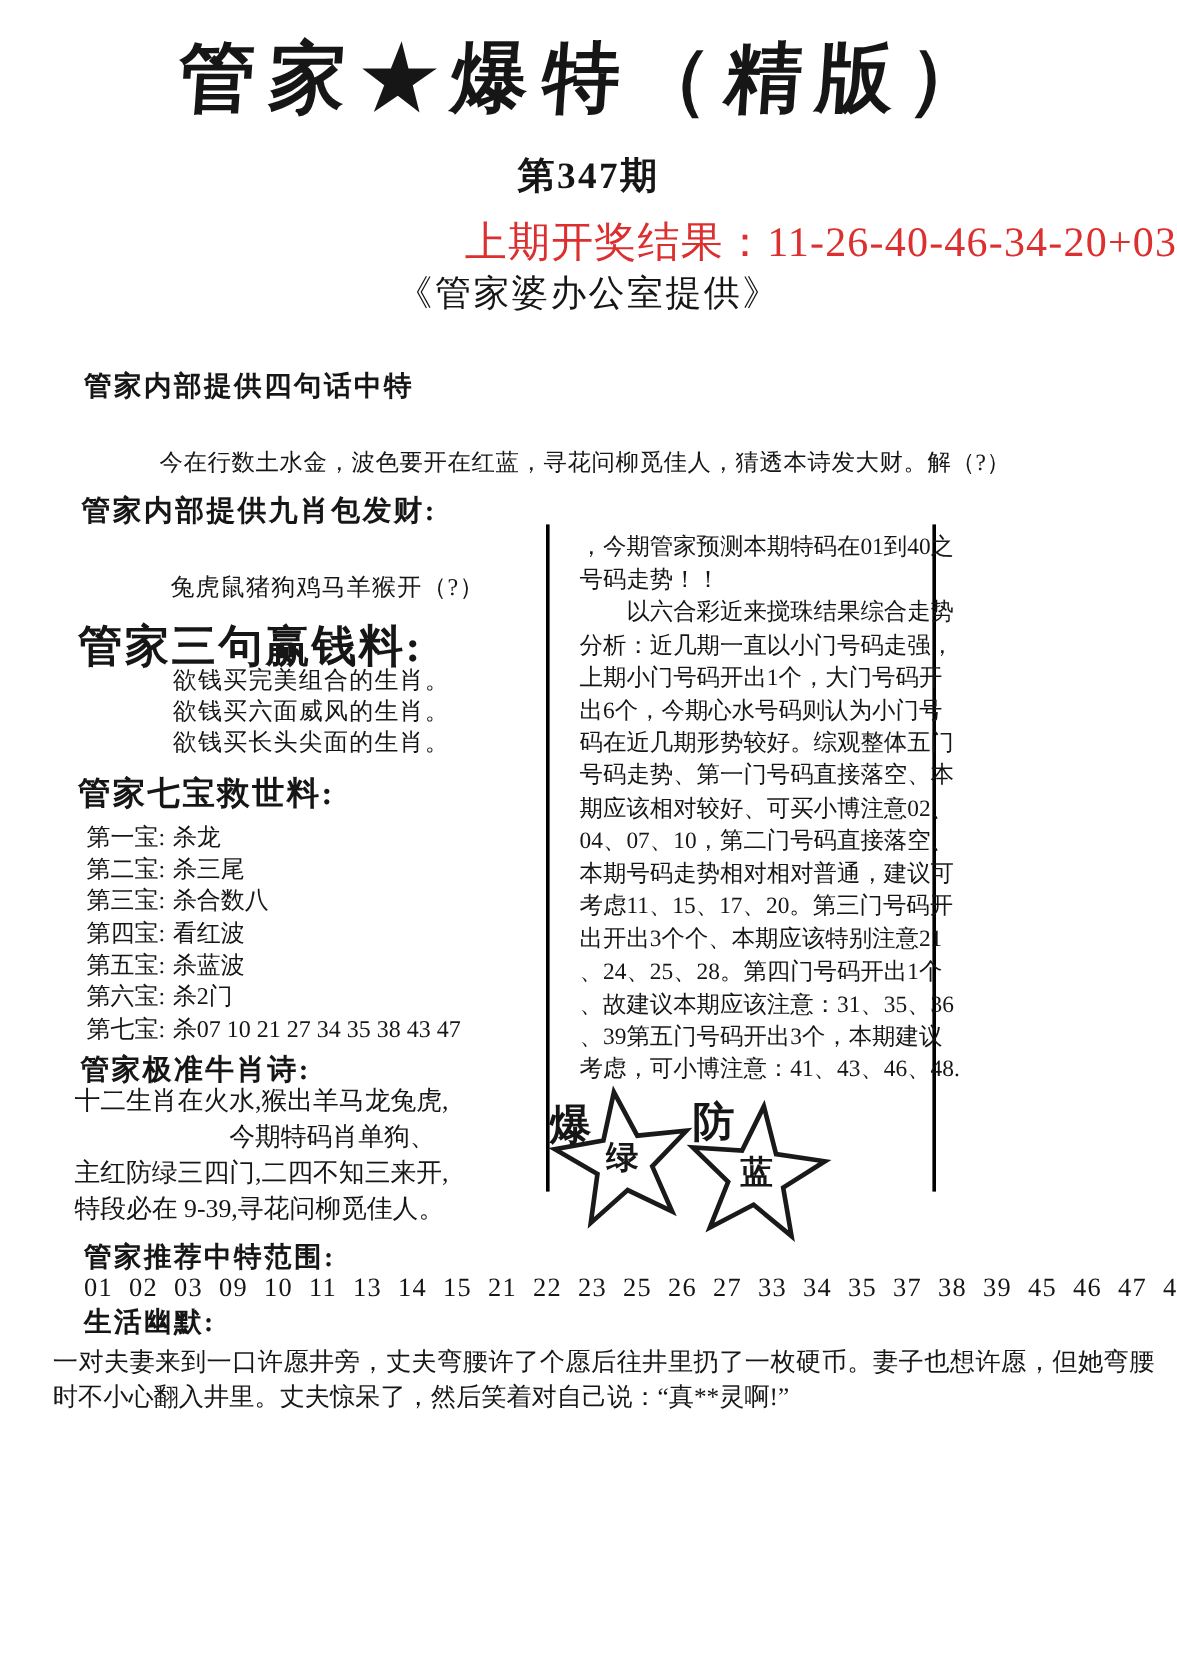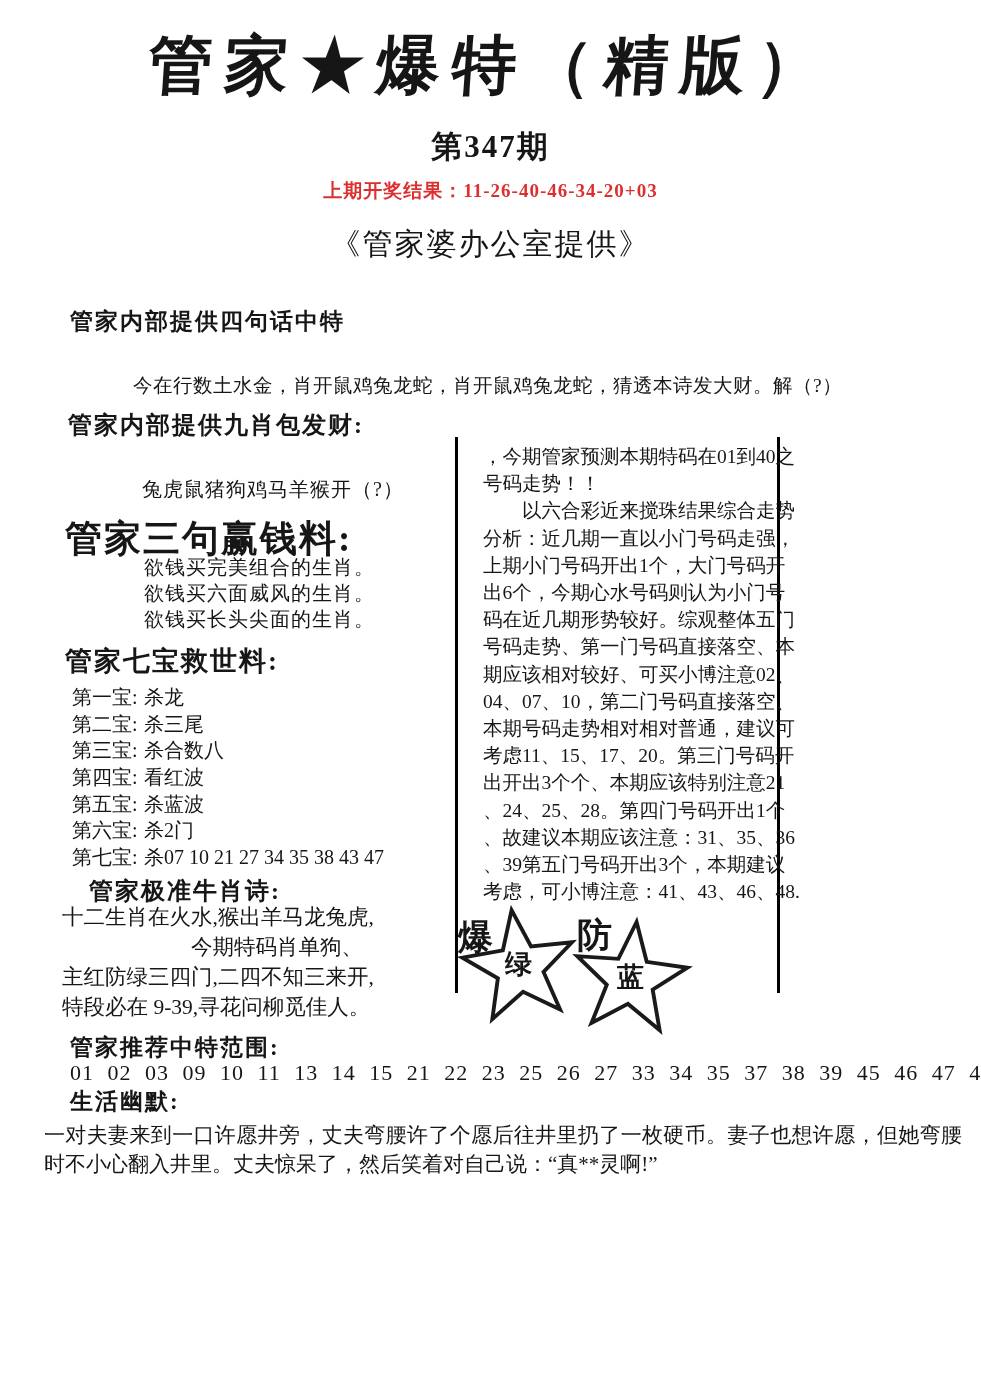--- a/index.html
+++ b/index.html
@@ -7,35 +7,35 @@
     position:relative;width:981px;height:1388px;margin:0 auto;
     background:#ffffff;color:#161616;overflow:hidden;
     font-family:"Liberation Serif","DejaVu Serif",serif;
   }
   .abs{position:absolute;}
   .center{left:0;right:0;text-align:center;}
 
   .title{top:22px;font-size:64px;font-weight:bold;letter-spacing:12px;
          transform:skewX(-4deg);font-family:"DejaVu Serif",serif;}
   .issue{top:126px;font-size:31px;font-weight:bold;letter-spacing:2px;}
-  .result{top:178px;font-size:19px;font-weight:bold;letter-spacing:1px;}
+  .result{top:178px;font-size:35px;font-weight:normal;letter-spacing:1px;text-align:right;}
   .provider{top:224px;font-size:30px;letter-spacing:2px;}
 
   .sec-h{font-weight:bold;letter-spacing:2px;white-space:nowrap;}
   #h-four{left:70px;top:306px;font-size:23px;}
   #four-body{left:133px;top:372px;font-size:19.5px;letter-spacing:0.5px;white-space:nowrap;}
   #h-nine{left:68px;top:409px;font-size:24px;}
   #nine-body{left:142px;top:476px;font-size:20px;letter-spacing:1px;white-space:nowrap;}
   #h-three{left:65px;top:514px;font-size:37px;}
   #three-lines{left:144px;top:554px;font-size:20px;line-height:26px;letter-spacing:1px;}
   #h-seven{left:65px;top:643px;font-size:27px;}
   #seven-list{left:72px;top:684px;font-size:20px;}
   #seven-list > div{display:flex;height:26.7px;align-items:center;white-space:nowrap;}
   #seven-list .item-label{width:72px;}
-  #h-poem{left:89px;top:875px;font-size:24px;}
+  #h-poem{left:67px;top:875px;font-size:24px;}
   #poem{left:62px;top:902px;font-size:21.5px;line-height:30px;}
   #poem > div{white-space:pre;}
 
   .vline{width:3px;background:#000;top:437px;height:556px;}
   #box-left-border{left:455px;}
   #box-right-border{left:777px;}
   #analysis{left:463px;top:443px;width:312px;font-size:19.5px;line-height:27.2px;}
   #analysis > div{white-space:pre;margin-left:20px;}
 
   .star-wrap{width:126px;height:120px;}
@@ -58,21 +58,21 @@
 <body>
 
 <div class="page">
 
   <div class="abs center title">管家★爆特（精版）</div>
   <div class="abs center issue">第347期</div>
   <div class="abs center result" style="color: rgb(220, 47, 47);"><span>上期开奖结果：</span><span>11-26-40-46-34-20+03</span></div>
   <div class="abs sec-h" id="h-four">管家内部提供四句话中特</div>
 
   <div class="abs center provider">《管家婆办公室提供》</div>
-  <div class="abs" id="four-body">今在行数土水金，肖开鼠鸡兔龙蛇，肖开鼠鸡兔龙蛇，猜透本诗发大财。解（?）</div>
+  <div class="abs" id="four-body">今在行数土水金，波色要开在红蓝，寻花问柳觅佳人，猜透本诗发大财。解（?）</div>
 
   <div class="abs" id="nine-body">兔虎鼠猪狗鸡马羊猴开（?）</div>
   <div class="abs sec-h" id="h-nine">管家内部提供九肖包发财:</div>
 
   <div class="abs sec-h" id="h-three">管家三句赢钱料:</div>
   <div class="abs" id="three-lines">
       <div>欲钱买完美组合的生肖。</div>
       <div>欲钱买六面威风的生肖。</div>
       <div>欲钱买长头尖面的生肖。</div>
     </div>

